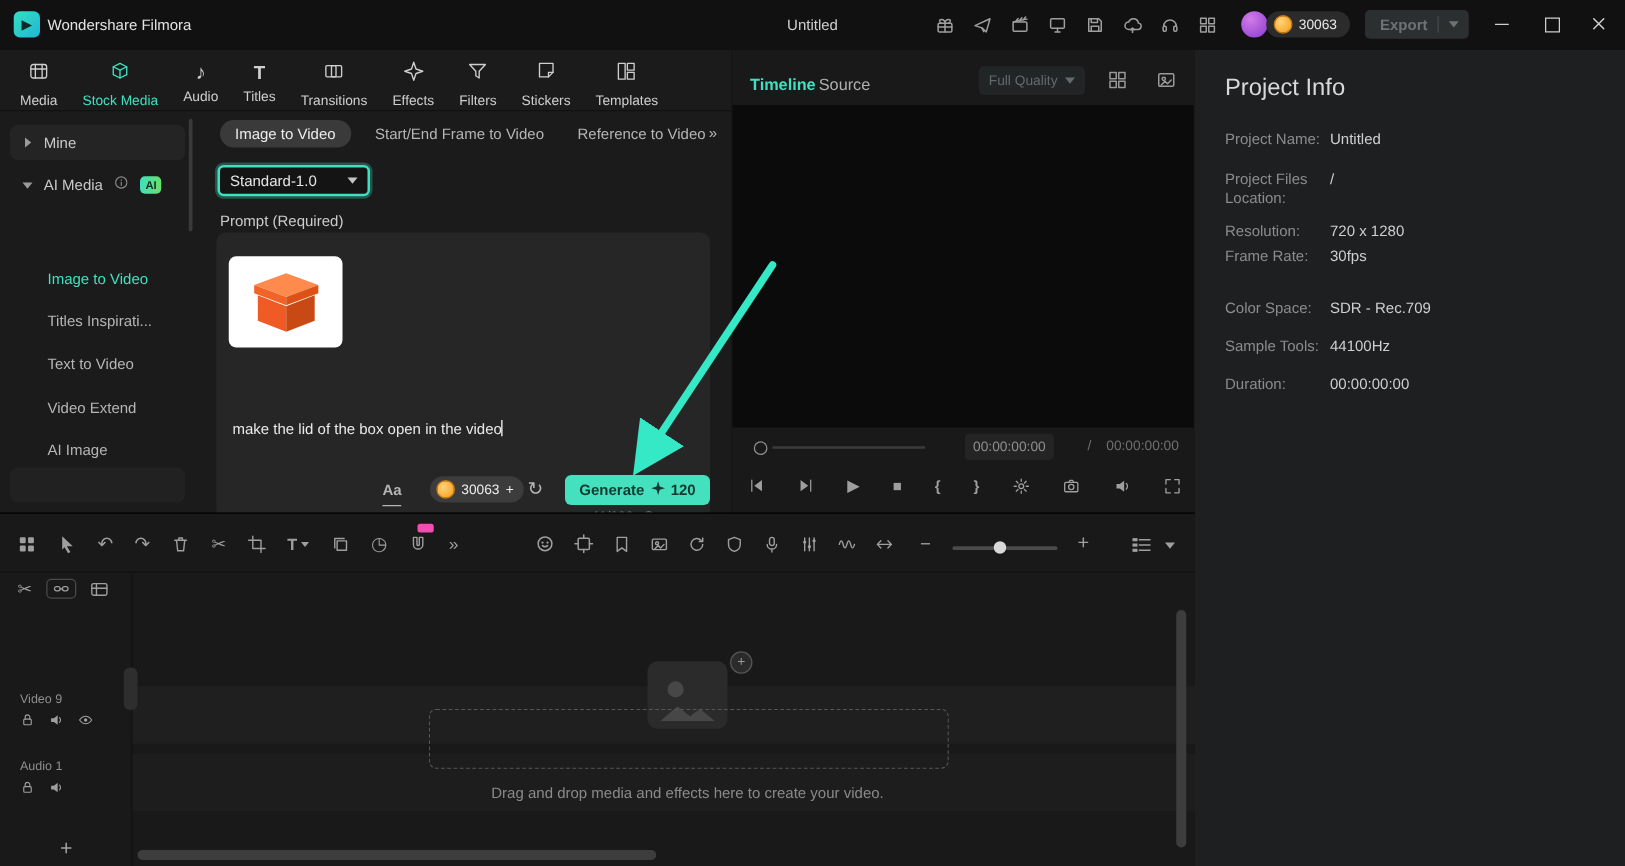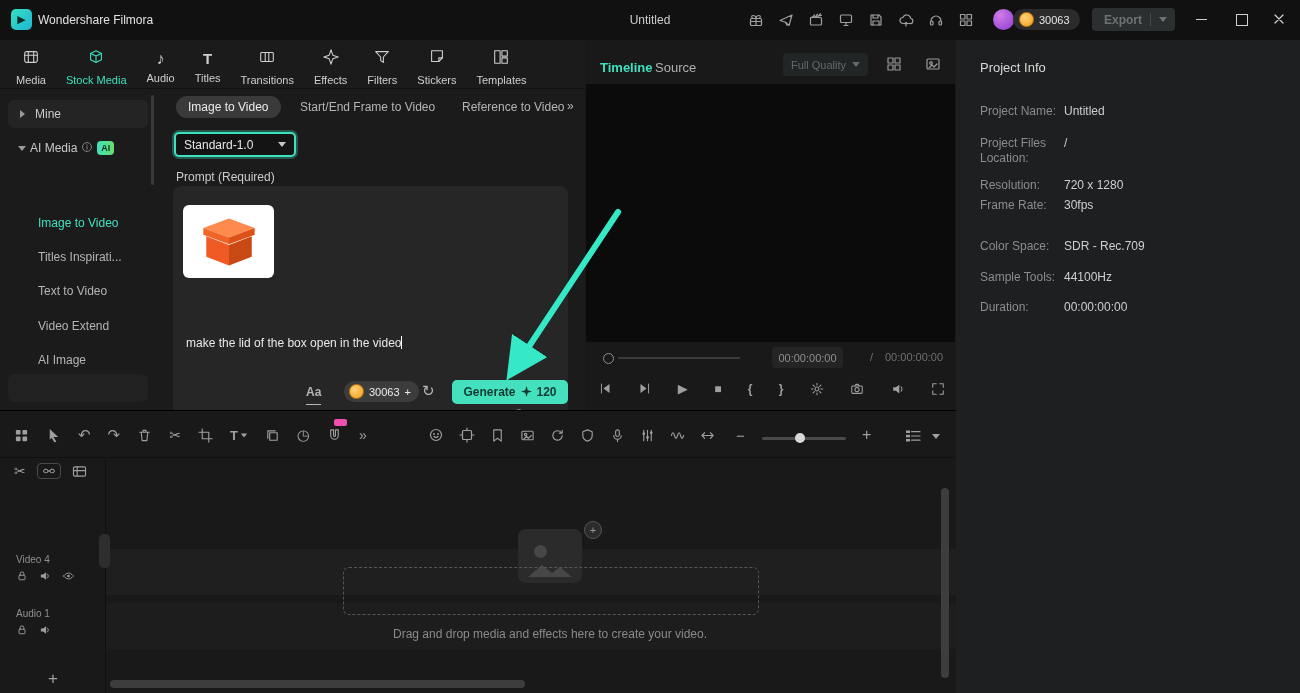--- a/index.html
+++ b/index.html
@@ -162,21 +162,21 @@
             </svg></span>
         <span class="lbl">Templates</span>
       </div>
     </div>
     <div class="abs" style="left:0;top:48px;width:585px;height:1px;background:#111"></div>
 
     <div class="abs f" style="left:8px;top:60px;width:140px;height:28px;background:#242424;border-radius:6px;gap:10px;padding-left:12px;box-sizing:border-box">
       <span class="chev-r"></span>
       <span class="t12 lgray">Mine</span>
     </div>
-    <div class="abs f" style="left:8px;top:94px;width:140px;height:28px;gap:4px;padding-left:10px;box-sizing:border-box">
+    <div class="abs f" style="left:8px;top:94px;width:140px;height:28px;gap:9px;padding-left:10px;box-sizing:border-box">
       <span class="chev-d"></span>
       <span class="t12 lgray">AI Media</span>
       <span style="color:#8a8a8a"><svg class="sv" width="12" height="12" viewBox="0 0 16 16">
             <circle cx="8" cy="8" r="6"></circle>
             <path d="M8 7.5V11M8 5v.6"></path>
           </svg></span>
       <span style="background:linear-gradient(90deg,#3fe0bf,#67e06a);color:#10301f;font-size:9px;font-weight:bold;border-radius:4px;padding:2px 4px">AI</span>
     </div>
     <div class="abs t12 teal" style="left:38px;top:176px">Image to Video</div>
     <div class="abs t12" style="left:38px;top:210px;color:#b5b5b5">Titles Inspirati...</div>
@@ -316,21 +316,21 @@
         </span>
       <span class="icnbtn">
           <svg class="sv" width="14" height="14" viewBox="0 0 16 16">
             <path d="M2 6V2h4M10 2h4v4M14 10v4h-4M6 14H2v-4"></path>
           </svg>
         </span>
     </div>
   </div>
 
   <div class="abs" style="left:956px;top:40px;width:344px;height:653px;background:#1d1f20">
-    <div class="abs" style="left:24px;top:20px;font-size:13px;color:#d8d8d8">Project Info</div>
+    <div class="abs" style="left:24px;top:20px;font-size:19px;color:#d8d8d8">Project Info</div>
 
     <div class="abs f" style="left:24px;top:64px;width:300px;align-items:flex-start">
       <span class="t12" style="color:#8c8c8c;width:84px;flex:none">Project Name:</span>
       <span class="t12" style="color:#cfcfcf">Untitled</span>
     </div>
     <div class="abs f" style="left:24px;top:96px;width:300px;align-items:flex-start">
       <span class="t12" style="color:#8c8c8c;width:84px;flex:none;line-height:15px">Project Files Location:</span>
       <span class="t12" style="color:#cfcfcf">/</span>
     </div>
     <div class="abs f" style="left:24px;top:138px;width:300px;align-items:flex-start">
@@ -500,21 +500,21 @@
           </svg>
         </span>
     </div>
 
     <div class="abs" style="left:105px;top:48px;width:1px;height:235px;background:#101010"></div>
 
     <div class="abs" style="left:106px;top:138px;width:850px;height:46px;background:#1f1f1f"></div>
     <div class="abs" style="left:106px;top:192px;width:850px;height:46px;background:#1d1d1d"></div>
     <div class="abs" style="left:99px;top:123px;width:11px;height:34px;background:#2e2e2e;border-radius:5px"></div>
 
-    <span class="abs t10" style="left:16px;top:143px;color:#8f8f8f">Video 4</span>
+    <span class="abs t10" style="left:16px;top:143px;color:#8f8f8f">Video 9</span>
     <div class="abs f" style="left:16px;top:159px;gap:11px;color:#9f9f9f">
       <span class="icnbtn">
           <svg class="sv" width="12" height="12" viewBox="0 0 16 16">
             <rect x="4" y="7" width="8" height="6" rx="1"></rect>
             <path d="M5.5 7V5a2.5 2.5 0 015 0v2"></path>
           </svg>
         </span>
       <span class="icnbtn">
           <svg class="sv" width="12" height="12" viewBox="0 0 16 16">
             <path class="fl" d="M2.5 6v4h3l4 3V3l-4 3h-3z"></path>

